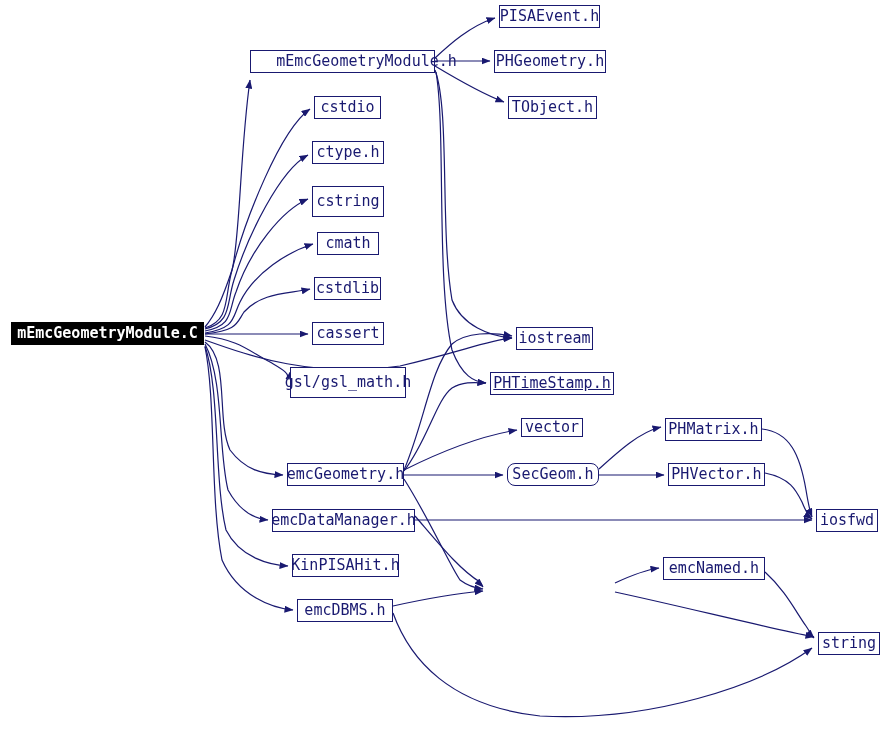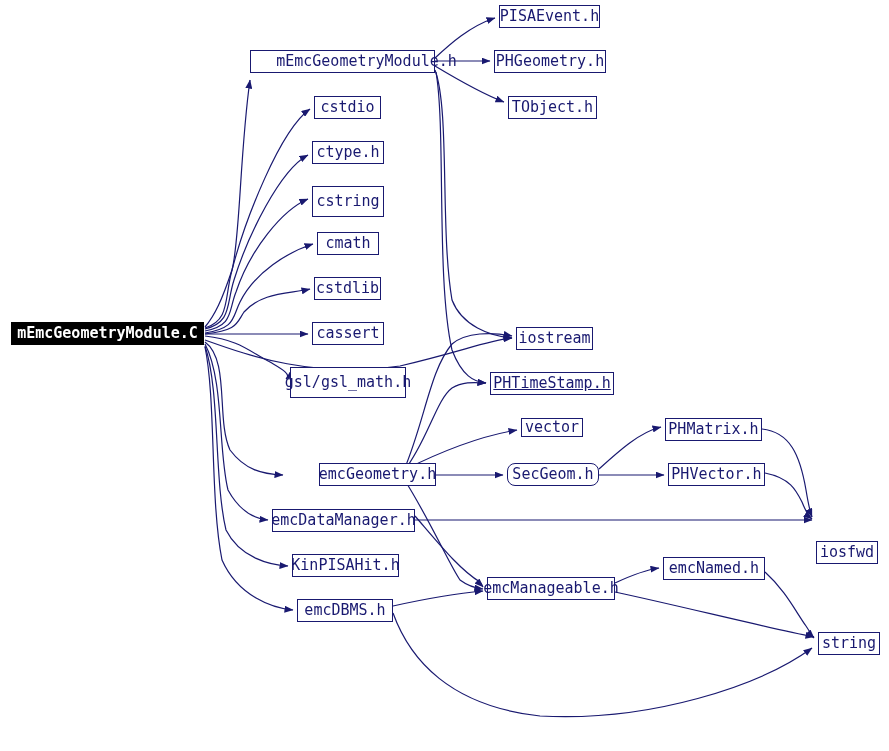--- a/index.html
+++ b/index.html
@@ -111,24 +111,23 @@
   <div class="node" style="left:312px;top:141px;width:72px;height:23px;">ctype.h</div>
   <div class="node" style="left:312px;top:186px;width:72px;height:31px;">cstring</div>
   <div class="node" style="left:317px;top:232px;width:62px;height:23px;">cmath</div>
   <div class="node" style="left:314px;top:277px;width:67px;height:23px;">cstdlib</div>
   <div class="node" style="left:312px;top:322px;width:72px;height:23px;">cassert</div>
   <div class="node" style="left:290px;top:367px;width:116px;height:31px;">gsl/gsl_math.h</div>
   <div class="node" style="left:516px;top:327px;width:77px;height:23px;">iostream</div>
   <div class="node" style="left:490px;top:372px;width:124px;height:23px;text-decoration:underline;">PHTimeStamp.h</div>
   <div class="node" style="left:521px;top:418px;width:62px;height:19px;">vector</div>
   <div class="node" style="left:665px;top:418px;width:97px;height:23px;">PHMatrix.h</div>
-  <div class="node" style="left:287px;top:463px;width:117px;height:23px;margin-left:32px;">emcGeometry.h</div>
+  <div class="node" style="left:287px;top:463px;width:117px;height:23px;">emcGeometry.h</div>
   <div class="node" style="left:507px;top:463px;width:92px;height:23px;border-radius:8px;">SecGeom.h</div>
   <div class="node" style="left:668px;top:463px;width:97px;height:23px;">PHVector.h</div>
   <div class="node" style="left:272px;top:509px;width:143px;height:23px;">emcDataManager.h</div>
-  <div class="node" style="left:816px;top:509px;width:62px;height:23px;margin-top:32px;">iosfwd</div>
+  <div class="node" style="left:816px;top:509px;width:62px;height:23px;">iosfwd</div>
   <div class="node" style="left:292px;top:554px;width:107px;height:23px;">KinPISAHit.h</div>
   <div class="node" style="left:663px;top:557px;width:102px;height:23px;">emcNamed.h</div>
-  <div class="node" style="left:487px;top:577px;width:128px;height:23px;">emcManageable.h</div>
   <div class="node" style="left:297px;top:599px;width:96px;height:23px;">emcDBMS.h</div>
   <div class="node" style="left:818px;top:632px;width:62px;height:23px;">string</div>
 
 </div>
 
 </body></html>

